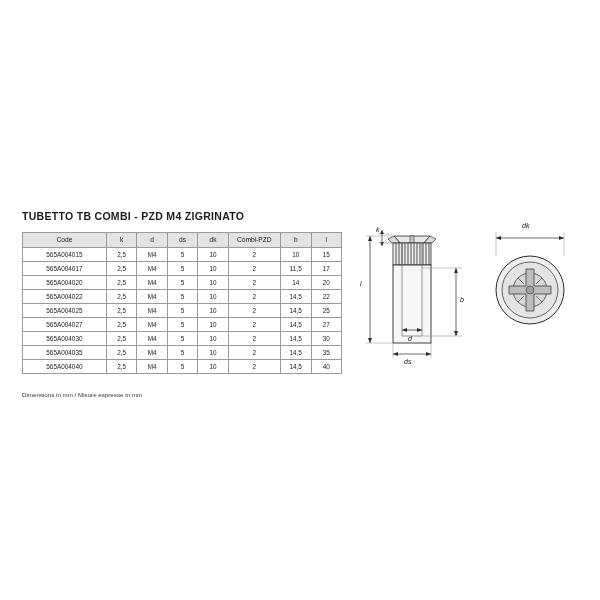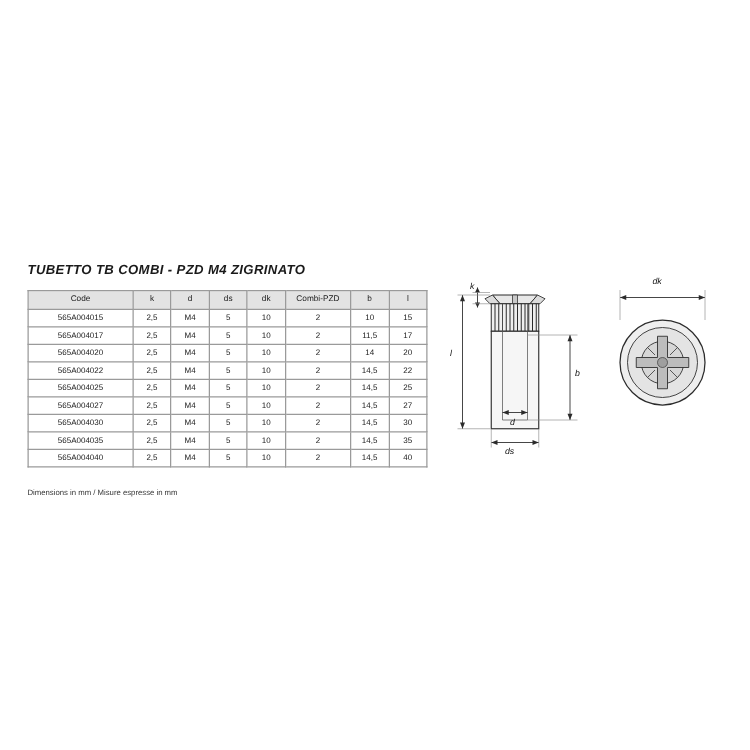--- a/index.html
+++ b/index.html
@@ -19,21 +19,20 @@
     left: 0; top: 0;
     width: 600px;
     height: 600px;
   }
   .title {
     position: absolute;
     left: 22px;
     top: 210px;
     font-size: 10.5px;
     font-weight: bold;
-    font-style: italic;
     letter-spacing: 0.3px;
     color: #1a1a1a;
     white-space: nowrap;
   }
   table.spec {
     position: absolute;
     left: 22px;
     top: 232px;
     border-collapse: collapse;
     width: 320px;

